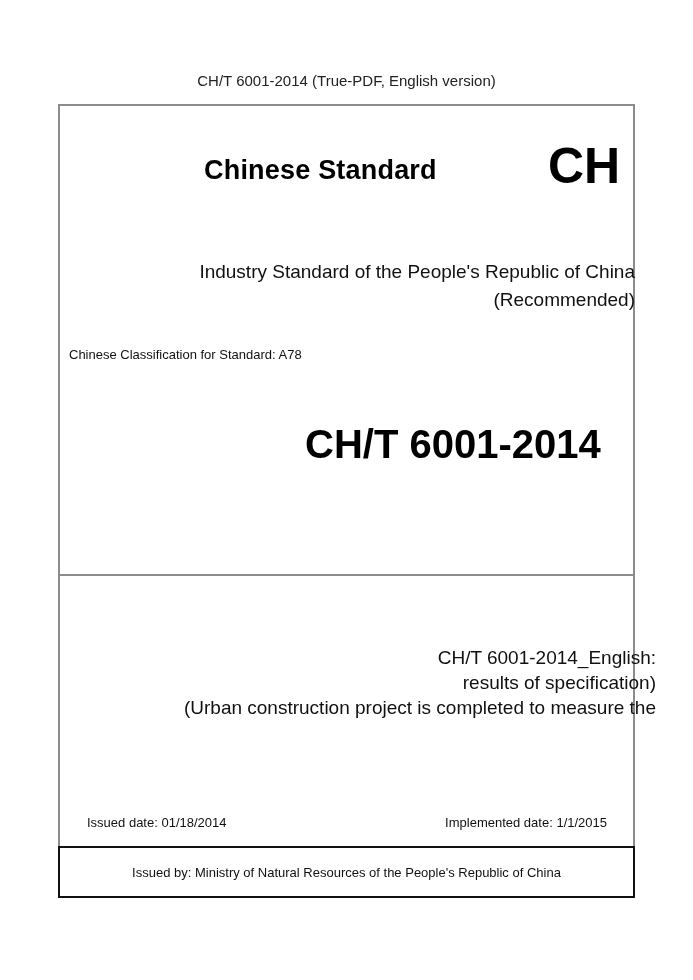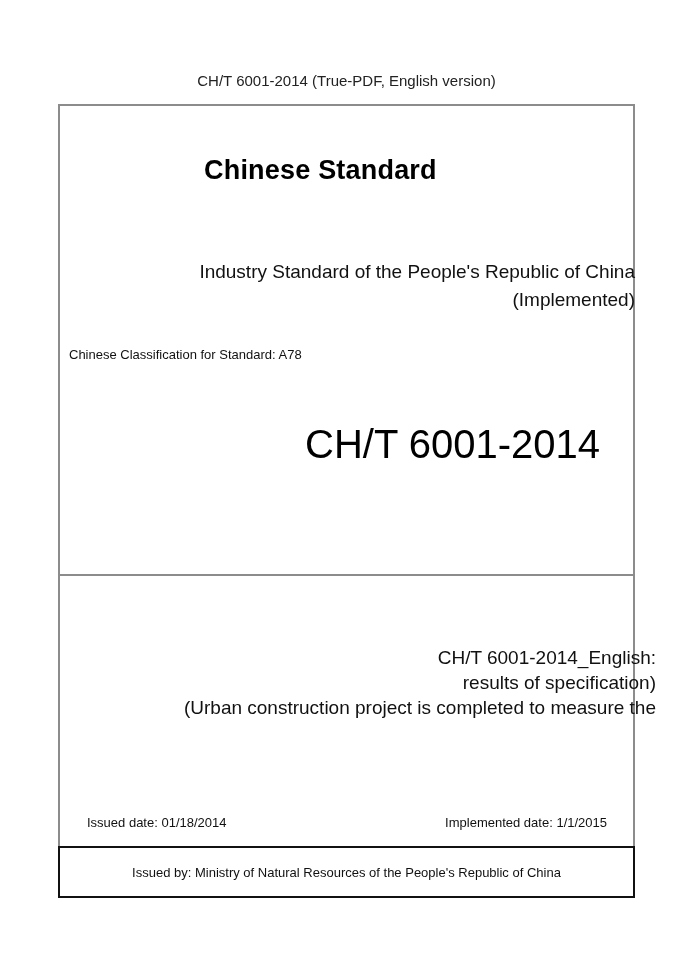--- a/index.html
+++ b/index.html
@@ -39,21 +39,21 @@
       text-align: right; font-size: 19px; line-height: 28px; color: #111;
     }
 
     .classification {
       position: absolute; top: 347px; left: 69px;
       font-size: 13px; color: #111;
     }
 
     .std-code {
       position: absolute; top: 422px; left: 305px;
-      font-size: 40px; font-weight: normal;
+      font-size: 40px; font-weight: bold;
     }
 
     .english-title {
       position: absolute; top: 645px; left: 58px; width: 598px;
       text-align: right; font-size: 19px; line-height: 25px; color: #111;
     }
 
     .issued-date {
       position: absolute; top: 815px; left: 87px;
       font-size: 13px; color: #111;
@@ -81,24 +81,25 @@
 <body>
 
 <div class="page">
 
   <div class="header-line">CH/T 6001-2014 (True-PDF, English version)</div>
 
   <div class="outer-box"></div>
   <div class="divider"></div>
 
   <div class="title-main">Chinese Standard</div>
+  <div class="title-ch">CH</div>
 
   <div class="subtitle">
     <div>Industry Standard of the People's Republic of China</div>
-    <div>(Implemented)</div>
+    <div>(Recommended)</div>
   </div>
 
   <div class="classification">Chinese Classification for Standard: A78</div>
 
   <div class="std-code">CH/T 6001-2014</div>
 
   <div class="english-title">
     <div>CH/T 6001-2014_English:</div>
     <div>results of specification)</div>
     <div>(Urban construction project is completed to measure the</div>

